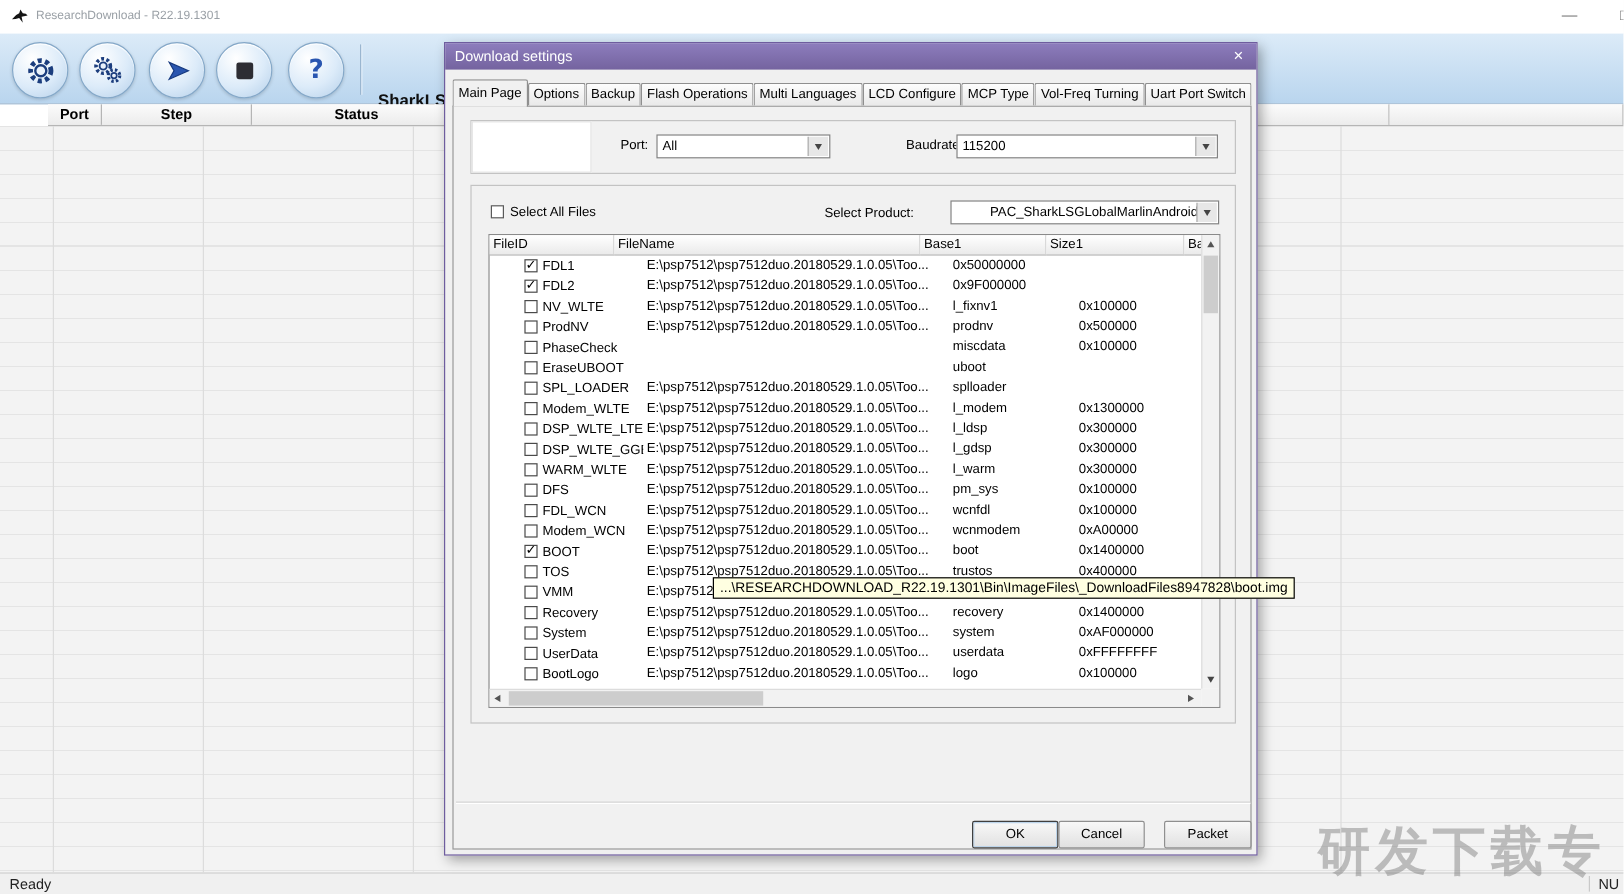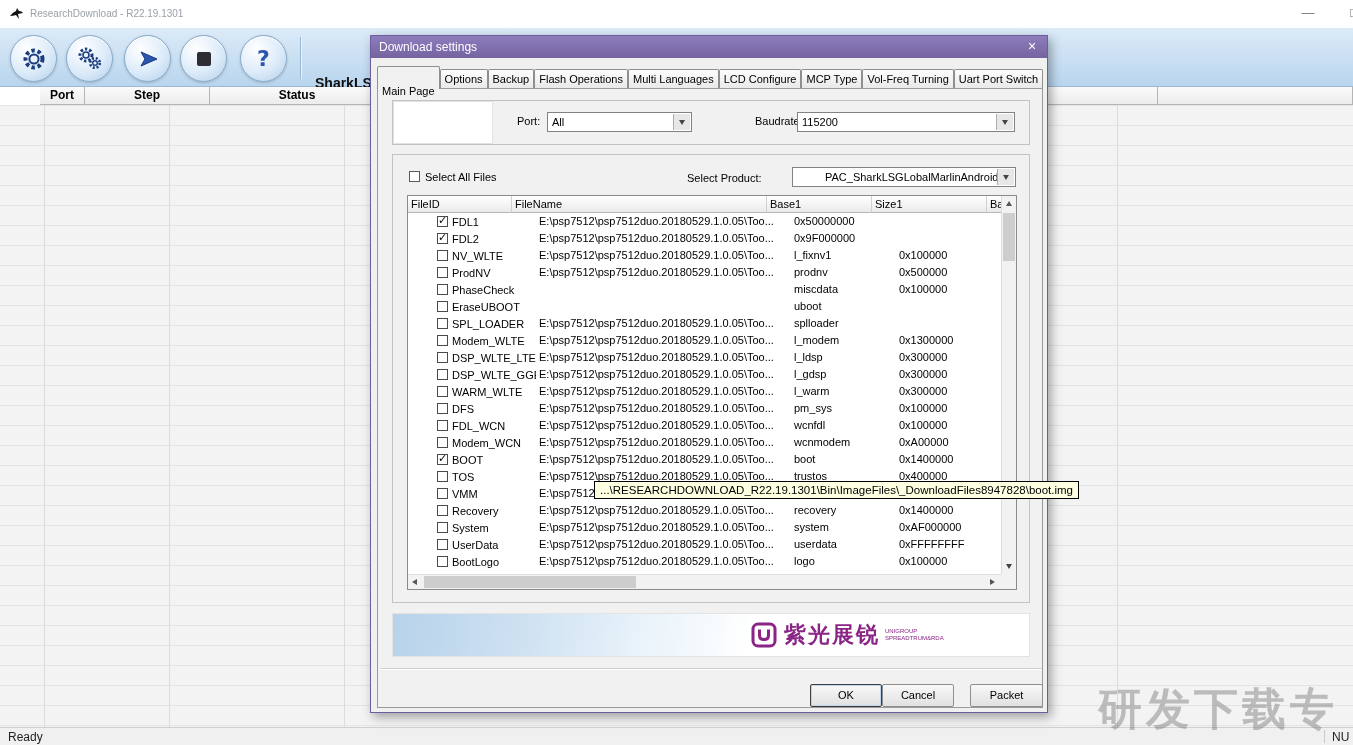--- a/index.html
+++ b/index.html
@@ -45,21 +45,21 @@
   .dlg-titlebar{position:absolute;left:0;top:0;right:0;height:22px;
                 background:linear-gradient(#8d7dbd,#74639f);color:#fff;font-size:12px;line-height:22px;
                 padding-left:8px;box-sizing:border-box;}
   .dlg-close{position:absolute;right:4px;top:0;width:22px;height:22px;text-align:center;line-height:21px;
              color:#fff;font-size:14px;}
 
   .dlg-tabs{position:absolute;left:6px;top:30px;width:668px;height:23px;display:flex;align-items:flex-end;z-index:3;}
   .tab{box-sizing:border-box;height:19px;margin-bottom:1px;padding:3px 4px 0;font-size:11px;white-space:nowrap;
        background:linear-gradient(#fdfdfd,#e9e9e9);border:1px solid #8f8f8f;border-bottom:none;
        border-radius:2px 2px 0 0;color:#000;}
-  .tab.active{height:23px;margin-bottom:0;padding-top:18px;background:#f1f1f1;position:relative;z-index:4;}
+  .tab.active{height:23px;margin-bottom:0;padding-top:5px;background:#f1f1f1;position:relative;z-index:4;}
 
   .dlg-content{position:absolute;left:6px;top:52px;width:666px;height:620px;border:1px solid #9a9a9a;
                background:#f1f1f1;box-sizing:border-box;}
 
   .groupbox{position:absolute;border:1px solid #c3c3c3;box-sizing:border-box;}
   .group1{left:14px;top:11px;width:638px;height:45px;}
   .group2{left:14px;top:65px;width:638px;height:449px;}
   .whitebox{position:absolute;left:0;top:0;width:100px;height:43px;background:#fff;border:1px solid #e2e2e2;box-sizing:border-box;}
 
   .lbl{position:absolute;font-size:11px;color:#000;white-space:nowrap;}
@@ -463,34 +463,20 @@
               <div class="tri-left"></div>
             </div>
           <div class="hs-thumb"></div>
           <div class="hs-btn hs-right">
               <div class="tri-right"></div>
             </div>
         </div>
         <div class="sb-corner"></div>
       </div>
 
-      <div class="banner">
-        <div class="banner-sky"></div>
-        <div class="banner-brand">
-          <svg width="26" height="26" viewBox="0 0 26 26">
-            <rect x="2" y="2" width="22" height="22" rx="5" fill="none" stroke="#8a2585" stroke-width="3"></rect>
-            <path d="M8.5 7.5 L8.5 13.5 Q8.5 17.5 13 17.5 Q17.5 17.5 17.5 13.5 L17.5 7.5" fill="none" stroke="#8a2585" stroke-width="3"></path>
-          </svg>
-          <span class="brand-cn">紫光展锐</span>
-          <div class="brand-en">
-            <span>UNIGROUP</span>
-            <span>SPREADTRUM&amp;RDA</span>
-          </div>
-        </div>
-      </div>
 
       <div class="divider"></div>
       <div class="dlg-btn btn-ok">OK</div>
       <div class="dlg-btn btn-cancel">Cancel</div>
       <div class="dlg-btn btn-packet">Packet</div>
     </div>
   </div>
 
   <div class="tooltip">...\RESEARCHDOWNLOAD_R22.19.1301\Bin\ImageFiles\_DownloadFiles8947828\boot.img</div>
 

